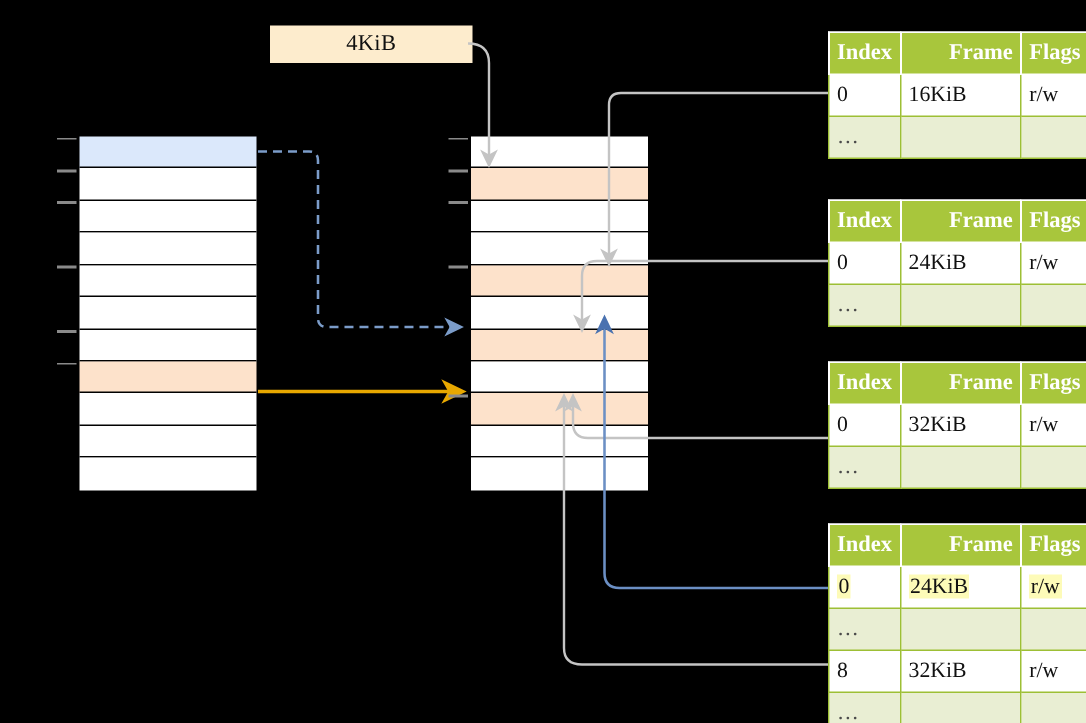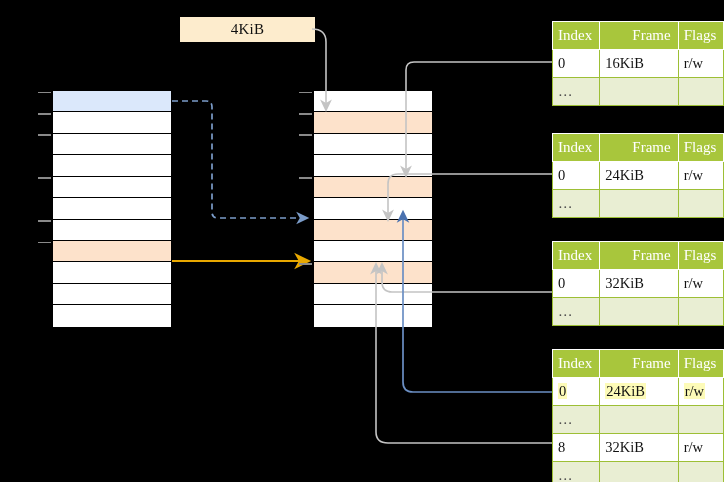--- a/index.html
+++ b/index.html
@@ -20,21 +20,21 @@
   .kib{position:absolute;background:#fdeccd;color:#101010;
        display:flex;align-items:center;justify-content:center;
        font-size:15px;letter-spacing:.2px;}
 
   
   .ptable{position:absolute;border-collapse:collapse;table-layout:fixed;
           background:#ffffff;}
   .ptable th,.ptable td{border:1.2px solid #9dbf35;padding:0 5px;
           font-size:14.5px;color:#111;height:27px;line-height:27px;
           text-align:left;overflow:hidden;white-space:nowrap;}
-  .ptable th{background:#a8c63c;color:#ffffff;font-weight:normal;
+  .ptable th{background:#a8c63c;color:#ffffff;font-weight:bold;
           border-color:#ffffff;font-size:15px;margin-top:28px;}
   .ptable tr.alt td{background:#e9eed3;color:#4a4a4a;letter-spacing:2px;}
   .ptable td.c-index{width:56px;}
   .ptable td.c-frame{width:59px;}
   .ptable td.c-flags{width:50px;}
   .ptable th.c-index{width:56px;}
   .ptable th.c-frame{width:59px;padding-left:32px;}
   .ptable th.c-flags{width:50px;}
   .hl{background:#fdfbb8;padding:0 1px;}
 

